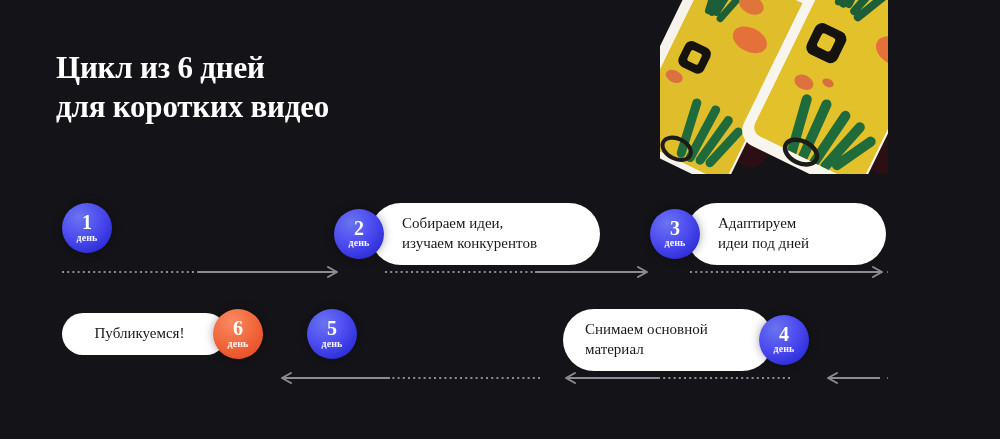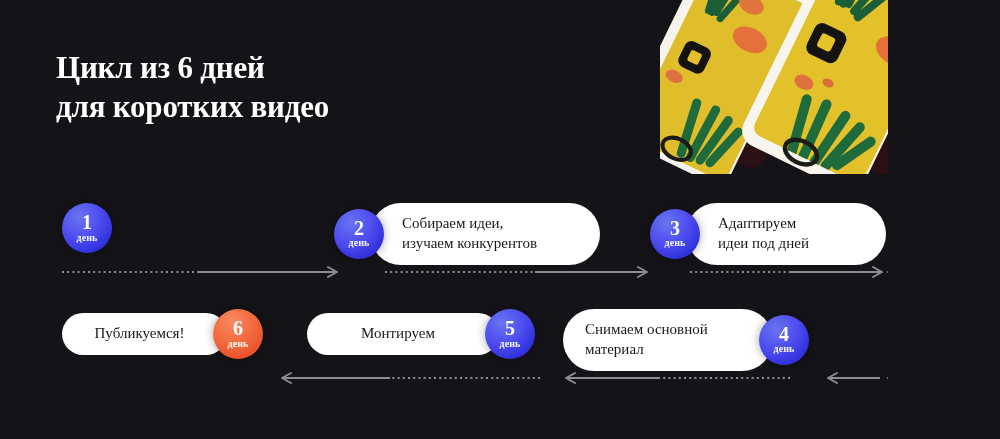--- a/index.html
+++ b/index.html
@@ -207,21 +207,20 @@
     </div>
     <div class="pill" style="width:210px;">Снимаем основной
 материал</div>
   </div>
 
   <div class="step rtl" style="left:307px;top:309px;">
     <div class="daycircle blue">
       <span class="num">5</span>
       <span class="word">день</span>
     </div>
-    <div class="pill center" style="width:192px;">Монтируем</div>
   </div>
 
   <div class="step rtl" style="left:62px;top:309px;">
     <div class="daycircle orange">
       <span class="num">6</span>
       <span class="word">день</span>
     </div>
     <div class="pill center" style="width:165px;">Публикуемся!</div>
   </div>
 

